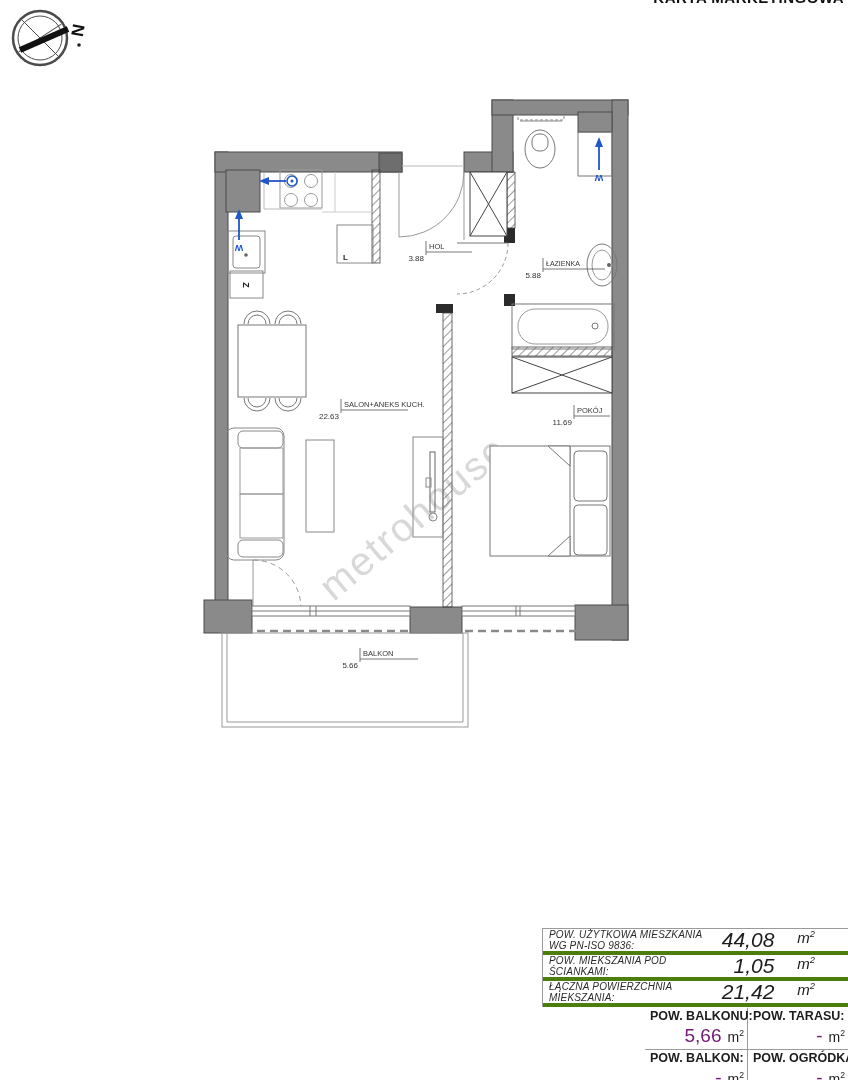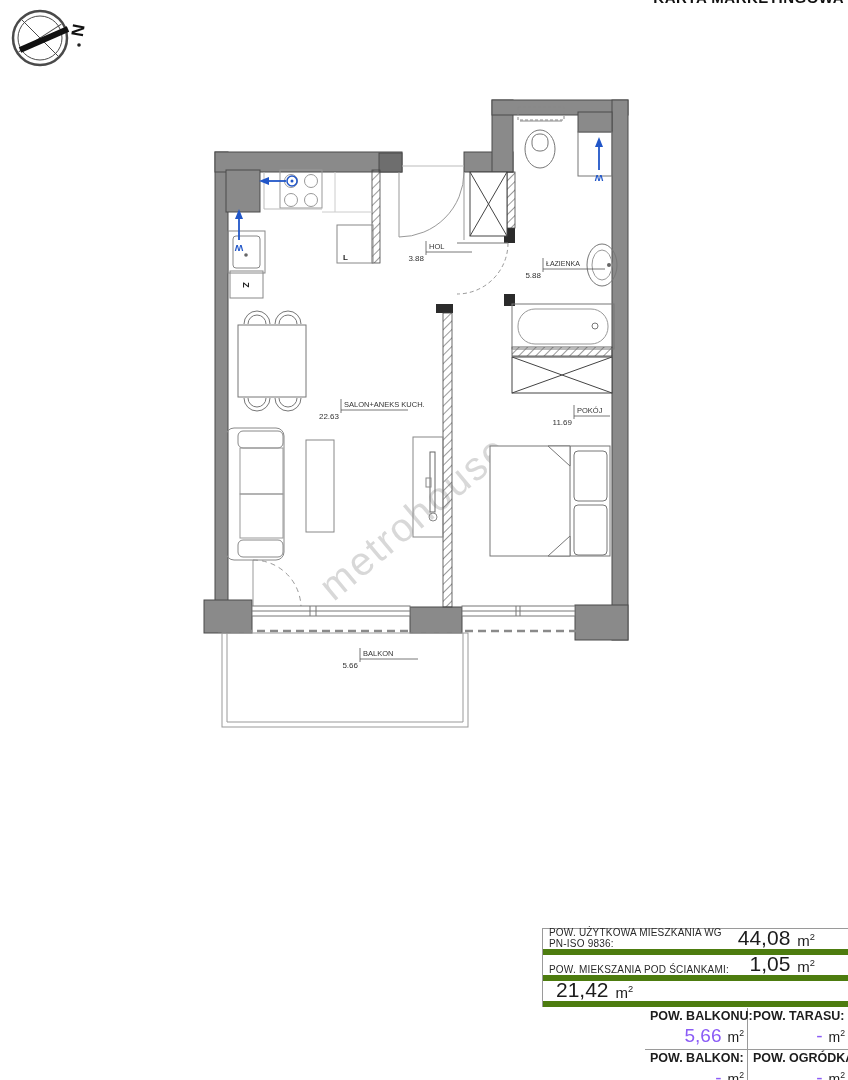--- a/index.html
+++ b/index.html
@@ -4,34 +4,34 @@
 <style>
   html,body{margin:0;padding:0;background:#fff;}
   #page{position:relative;width:848px;height:1080px;background:#fff;overflow:hidden;
         font-family:"Liberation Sans",sans-serif;color:#222;}
   #doc-title{position:absolute;top:-11px;right:4px;font-size:15px;font-weight:bold;
              letter-spacing:.5px;white-space:nowrap;color:#111;}
   #plan-svg{position:absolute;left:0;top:0;}
   
   #summary{position:absolute;left:542px;top:928px;width:306px;
            border-top:1px solid #9a9a9a;border-left:1px solid #9a9a9a;}
-  .srow{display:flex;align-items:flex-end;height:26px;border-bottom:6px solid #4d7c0f;
-        box-sizing:border-box;}
+  .srow{display:flex;align-items:flex-start;height:26px;border-bottom:4px solid #4d7c0f;
+        box-sizing:border-box;font-style:italic;}
   .srow .slabel{flex:1;font-size:10px;padding-left:6px;color:#2a2a2a;letter-spacing:.2px;}
   .srow .sval{font-size:21px;line-height:22px;color:#1c1c1c;margin-left:13px;}
-  .srow .sunit{font-size:15px;margin:0 34px 0 7px;color:#1c1c1c;}
+  .srow .sunit{font-size:15px;margin:0 34px 0 23px;color:#1c1c1c;}
   sup{font-size:62%;}
   #sgrid{position:absolute;left:645px;top:1008px;width:203px;display:grid;
          grid-template-columns:103px 100px;}
   .gcell{box-sizing:border-box;padding:1px 3px 2px 5px;}
   .gcell.gc-left{border-right:1px solid #9a9a9a;}
   .gcell.gr-top{border-bottom:1px solid #9a9a9a;}
   .glabel{font-size:12.5px;font-weight:bold;color:#1c1c1c;white-space:nowrap;}
   .gvalline{text-align:right;margin-top:2px;}
-  .gval{font-size:19px;color:#8b5cf6;}
+  .gval{font-size:19px;color:#701a75;}
   .gunit{font-size:14px;margin-left:6px;color:#1c1c1c;}
 </style>
 </head>
 <body>
 
 <div id="page">
 
   <div id="doc-title">KARTA MARKETINGOWA</div>
 
   <svg id="plan-svg" width="848" height="920" viewBox="0 0 848 920">
@@ -257,20 +257,21 @@
       <span class="slabel">POW. UŻYTKOWA MIESZKANIA WG PN-ISO 9836:</span>
       <span class="sval">44,08</span>
       <span class="sunit"><span>m</span><sup>2</sup></span>
     </div>
     <div class="srow">
       <span class="slabel">POW. MIEKSZANIA POD ŚCIANKAMI:</span>
       <span class="sval">1,05</span>
       <span class="sunit"><span>m</span><sup>2</sup></span>
     </div>
     <div class="srow">
+      <span class="slabel">ŁĄCZNA POWIERZCHNIA MIEKSZANIA:</span>
       <span class="sval">21,42</span>
       <span class="sunit"><span>m</span><sup>2</sup></span>
     </div>
   </div>
 
   <div id="sgrid">
     <div class="gcell gc-left gr-top">
       <div class="glabel">POW. BALKONU:</div>
       <div class="gvalline"><span class="gval">5,66</span><span class="gunit"><span>m</span><sup>2</sup></span></div>
     </div>

